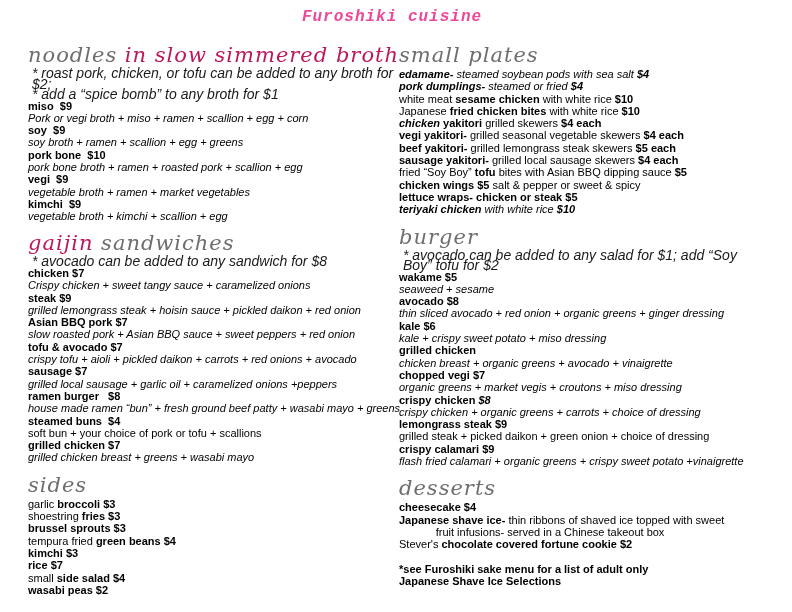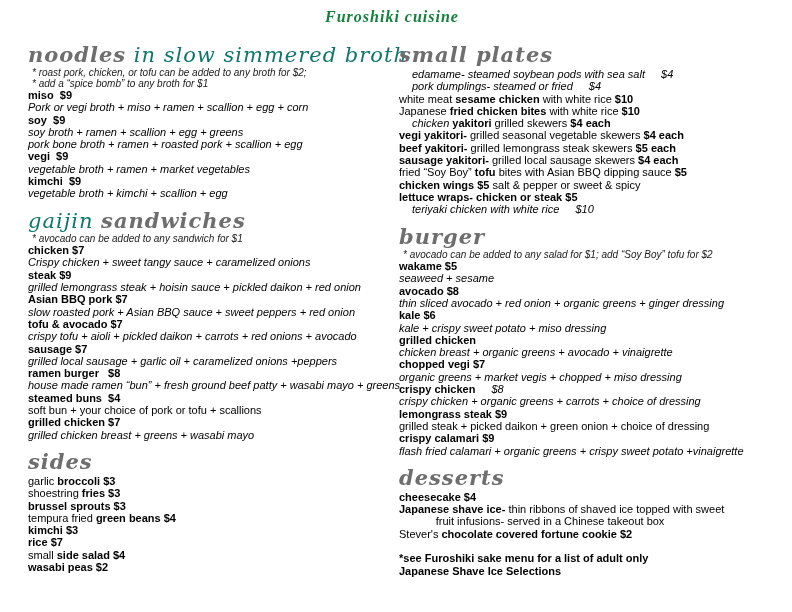--- a/index.html
+++ b/index.html
@@ -11,84 +11,85 @@
     font-family: "Liberation Sans", sans-serif;
     color: #000;
     overflow: hidden;
   }
   .title {
     position: absolute;
     top: 8px;
     left: 0;
     right: 8px;
     text-align: center;
-    font-family: Liberation Serif, serif;
+    font-family: Liberation Mono, monospace;
     font-style: italic;
     font-weight: bold;
     font-size: 16px;
-    color: #15803d;
+    color: #ec4899;
     letter-spacing: 1px;
   }
   .col { position: absolute; top: 44px; }
   .col-left  { left: 28px;  width: 378px; }
   .col-right { left: 399px; width: 360px; }
   .section + .section { margin-top: 10px; }
   .section-heading {
     font-family: "DejaVu Serif", serif;
     font-style: italic;
     font-size: 21px;
     line-height: 22px;
     margin-bottom: 2px;
     letter-spacing: 1px;
     white-space: nowrap;
   }
-  .head-bold  { font-weight: bold; color: #6e6e6e; }
-  .head-light { font-weight: normal; color: #0f766e; }
+  .head-bold  { font-weight: normal; color: #6e6e6e; }
+  .head-light { font-weight: normal; color: #be185d; }
   .note {
-    font-size: 10px;
+    font-size: 14px;
     font-style: italic;
     line-height: 10.5px;
     margin-left: 4px;
     color: #1a1a1a;
     white-space: pre-wrap;
   }
   .line {
     font-size: 11px;
     line-height: 12.3px;
     white-space: pre-wrap;
   }
   .line.blank { height: 12.3px; }
   .seg-b  { font-weight: bold; }
   .seg-i  { font-style: italic; }
-  .seg-bi { font-weight: normal; font-style: italic; margin-left: 13px; }
+  .seg-bi { font-weight: bold; font-style: italic; }
   .seg-r  { font-weight: normal; font-style: normal; }
 </style>
 </head>
 <body>
 
 <div class="page">
   <div class="title">Furoshiki cuisine</div>
   <div class="col col-left">
       <div class="section">
         <div class="section-heading"><span class="head-bold">noodles</span><span class="head-light"> in slow simmered broth</span></div>
         <div class="note">* roast pork, chicken, or tofu can be added to any broth for $2;</div>
         <div class="note">* add a “spice bomb” to any broth for $1</div>
         <div class="line"><span class="seg-b">miso  $9</span></div>
         <div class="line"><span class="seg-i">Pork or vegi broth + miso + ramen + scallion + egg + corn</span></div>
         <div class="line"><span class="seg-b">soy  $9</span></div>
         <div class="line"><span class="seg-i">soy broth + ramen + scallion + egg + greens</span></div>
+        <div class="line"><span class="seg-b">pork bone  $10</span></div>
         <div class="line"><span class="seg-i">pork bone broth + ramen + roasted pork + scallion + egg</span></div>
         <div class="line"><span class="seg-b">vegi  $9</span></div>
         <div class="line"><span class="seg-i">vegetable broth + ramen + market vegetables</span></div>
         <div class="line"><span class="seg-b">kimchi  $9</span></div>
         <div class="line"><span class="seg-i">vegetable broth + kimchi + scallion + egg</span></div>
       </div>
       <div class="section">
         <div class="section-heading"><span class="head-light">gaijin </span><span class="head-bold">sandwiches</span></div>
-        <div class="note">* avocado can be added to any sandwich for $1</div>
+        <div class="note">* avocado can be added to any sandwich for $8</div>
         <div class="line"><span class="seg-b">chicken $7</span></div>
         <div class="line"><span class="seg-i">Crispy chicken + sweet tangy sauce + caramelized onions</span></div>
         <div class="line"><span class="seg-b">steak $9</span></div>
         <div class="line"><span class="seg-i">grilled lemongrass steak + hoisin sauce + pickled daikon + red onion</span></div>
         <div class="line"><span class="seg-b">Asian BBQ pork $7</span></div>
         <div class="line"><span class="seg-i">slow roasted pork + Asian BBQ sauce + sweet peppers + red onion</span></div>
         <div class="line"><span class="seg-b">tofu &amp; avocado $7</span></div>
         <div class="line"><span class="seg-i">crispy tofu + aioli + pickled daikon + carrots + red onions + avocado</span></div>
         <div class="line"><span class="seg-b">sausage $7</span></div>
         <div class="line"><span class="seg-i">grilled local sausage + garlic oil + caramelized onions +peppers</span></div>
@@ -132,21 +133,21 @@
         <div class="note">* avocado can be added to any salad for $1; add “Soy Boy” tofu for $2</div>
         <div class="line"><span class="seg-b">wakame $5</span></div>
         <div class="line"><span class="seg-i">seaweed + sesame</span></div>
         <div class="line"><span class="seg-b">avocado $8</span></div>
         <div class="line"><span class="seg-i">thin sliced avocado + red onion + organic greens + ginger dressing</span></div>
         <div class="line"><span class="seg-b">kale $6</span></div>
         <div class="line"><span class="seg-i">kale + crispy sweet potato + miso dressing</span></div>
         <div class="line"><span class="seg-b">grilled chicken</span></div>
         <div class="line"><span class="seg-i">chicken breast + organic greens + avocado + vinaigrette</span></div>
         <div class="line"><span class="seg-b">chopped vegi $7</span></div>
-        <div class="line"><span class="seg-i">organic greens + market vegis + chopped + miso dressing</span></div>
+        <div class="line"><span class="seg-i">organic greens + market vegis + croutons + miso dressing</span></div>
         <div class="line"><span class="seg-b">crispy chicken </span><span class="seg-bi">$8</span></div>
         <div class="line"><span class="seg-i">crispy chicken + organic greens + carrots + choice of dressing</span></div>
         <div class="line"><span class="seg-b">lemongrass steak $9</span></div>
         <div class="line"><span class="seg-r">grilled steak + picked daikon + green onion + choice of dressing</span></div>
         <div class="line"><span class="seg-b">crispy calamari $9</span></div>
         <div class="line"><span class="seg-i">flash fried calamari + organic greens + crispy sweet potato +vinaigrette</span></div>
       </div>
       <div class="section">
         <div class="section-heading"><span class="head-bold">desserts</span></div>
         <div class="line"><span class="seg-b">cheesecake $4</span></div>

